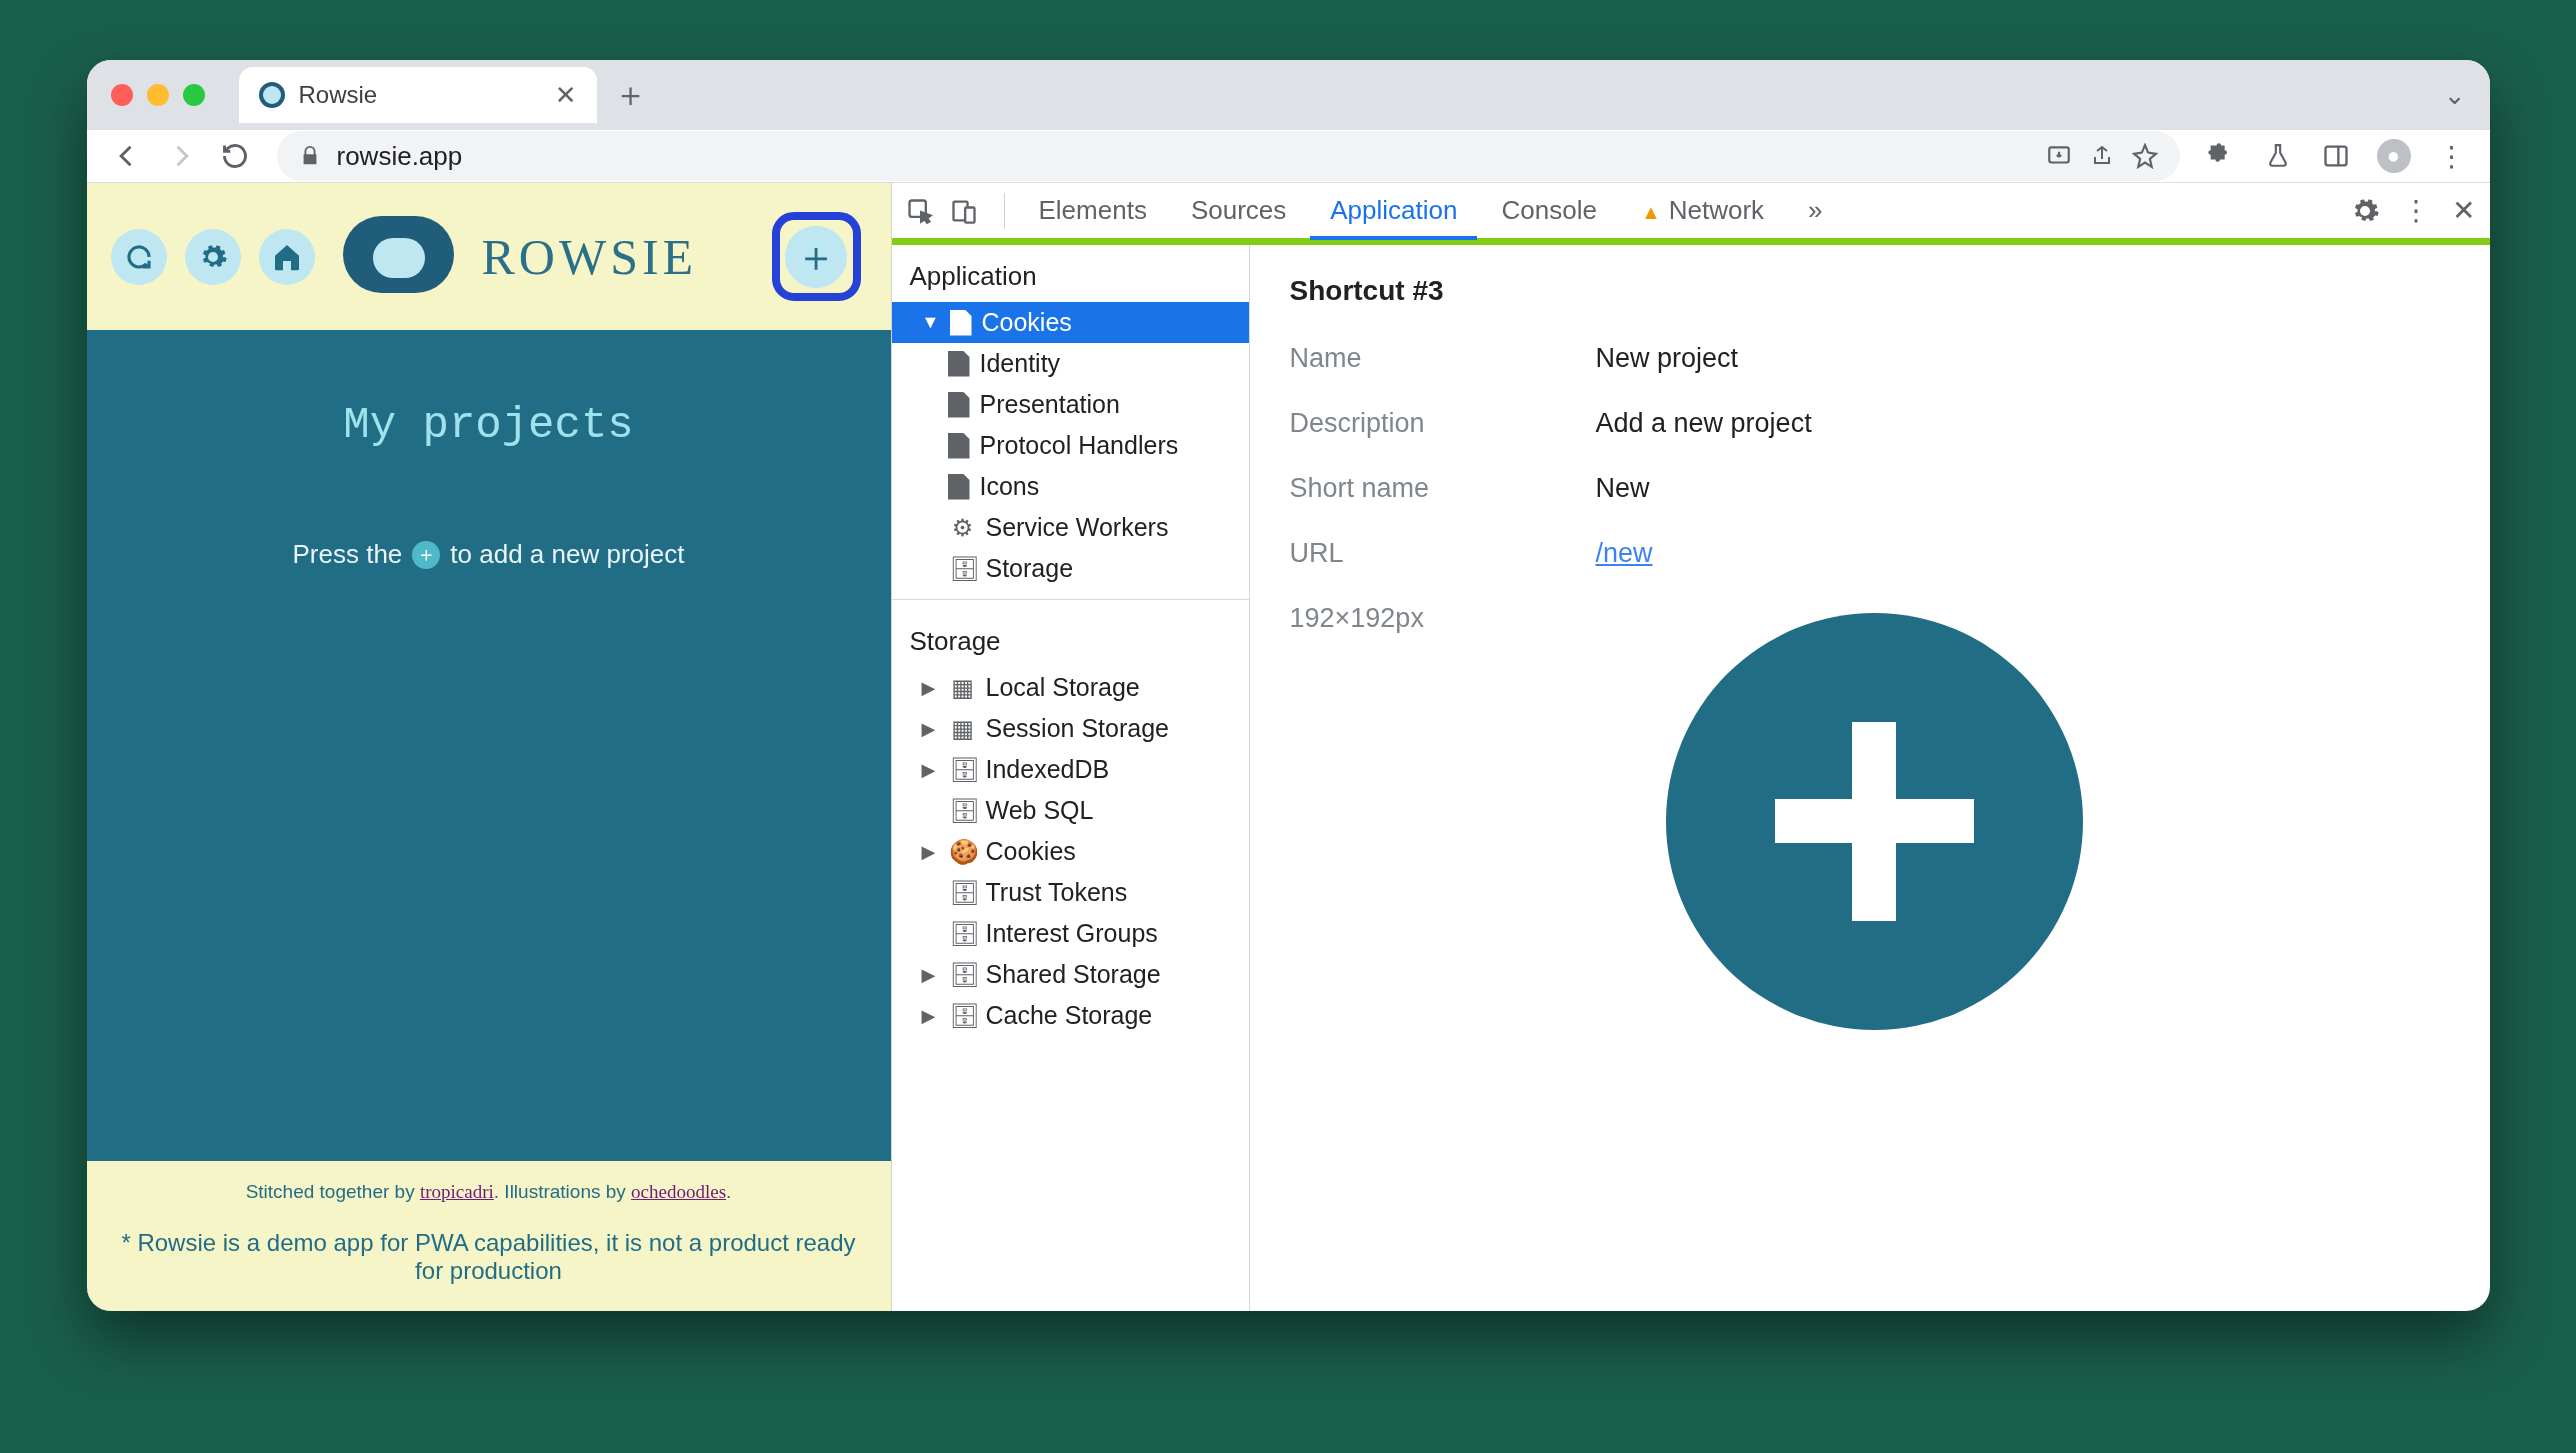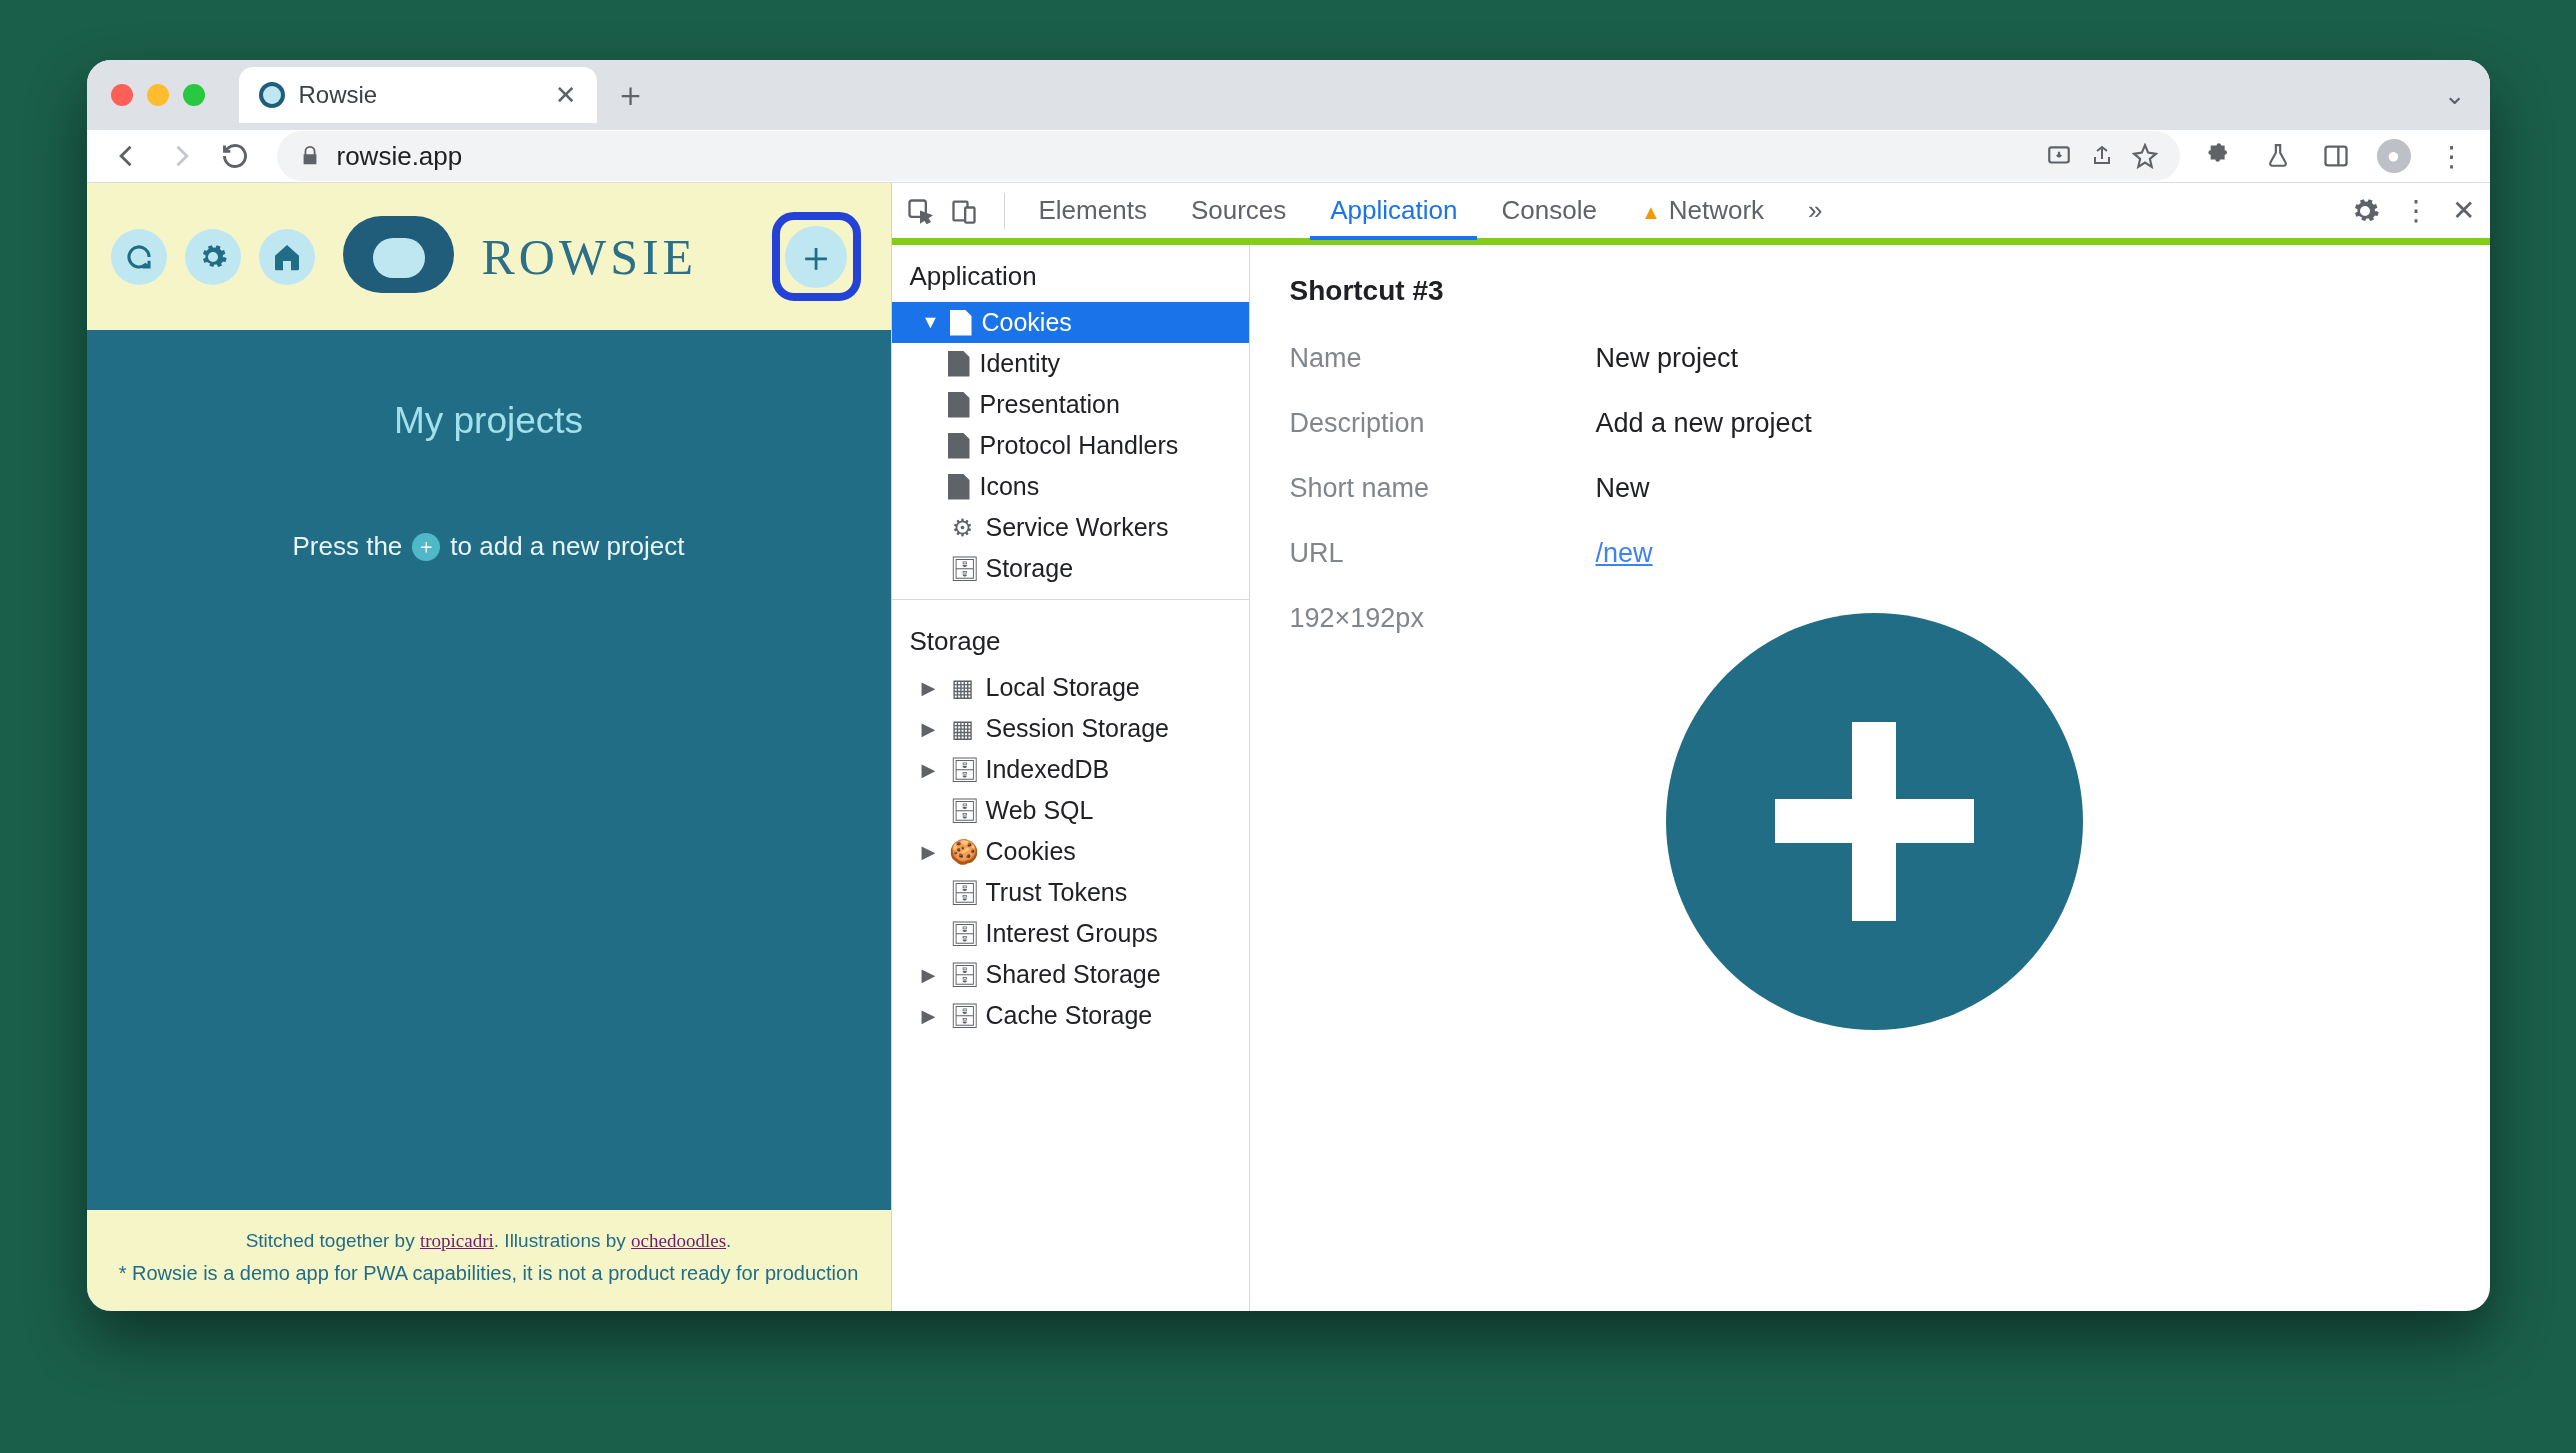--- a/index.html
+++ b/index.html
@@ -79,26 +79,26 @@
   .logo-text {
     font-family: "Comic Sans MS", "Marker Felt", cursive;
     font-size:50px; letter-spacing:4px; color:#2b6f88; font-weight:400; margin-left:6px;
   }
   .addbox {
     width:89px;height:89px;border:8px solid #2443d6;border-radius:22px;
     display:flex;align-items:center;justify-content:center;margin-left:auto;margin-right:6px;
   }
   .addbox .inner{width:62px;height:62px;border-radius:50%;background:#bfe7f2;display:flex;align-items:center;justify-content:center;color:#226d86;font-size:42px;font-weight:300;}
   .app-body { flex:1; display:flex; flex-direction:column; align-items:center; padding-top:70px; color:#bfe7f2;}
-  .app-body h1 { font-family:Liberation Sans, sans-serif;font-weight:400;font-size:37px;color:#9fe1ec;}
+  .app-body h1 { font-family:Liberation Mono, monospace;font-weight:400;font-size:44px;color:#9fe1ec;}
   .hint { margin-top:89px; font-size:26px; color:#e9f6f9; display:flex;align-items:center;gap:10px;}
   .hint .mini{width:28px;height:28px;border-radius:50%;background:#4fb9c9;display:inline-flex;align-items:center;justify-content:center;color:#fff;font-size:20px;}
   .app-footer { background:#f6f5c8;color:#226d86;font-size:19px;padding:20px 30px 26px;text-align:center;}
   .app-footer a{color:#701a75;text-decoration:underline;font-family:Liberation Serif, serif;}
-  .app-footer .note{margin-top:10px;font-size:20px;}
+  .app-footer .note{margin-top:26px;font-size:24px;}
   
   .devtools { flex:1; display:flex; flex-direction:column; border-left:1px solid #cfd2d6;}
   .dt-tabs {
     height:62px; display:flex; align-items:center; border-bottom:7px solid #84cc16;
     padding:0 14px; gap:4px; font-size:26px; color:#5f6368;
   }
   .dt-tabs .ic{width:40px;text-align:center;}
   .dt-tabs .sep{width:1px;height:36px;background:#cfd2d6;margin:0 10px;}
   .dt-tab{padding:14px 20px;cursor:pointer;}
   .dt-tab.active{color:#1a73e8;border-bottom:4px solid#1a73e8;padding-bottom:10px;}

